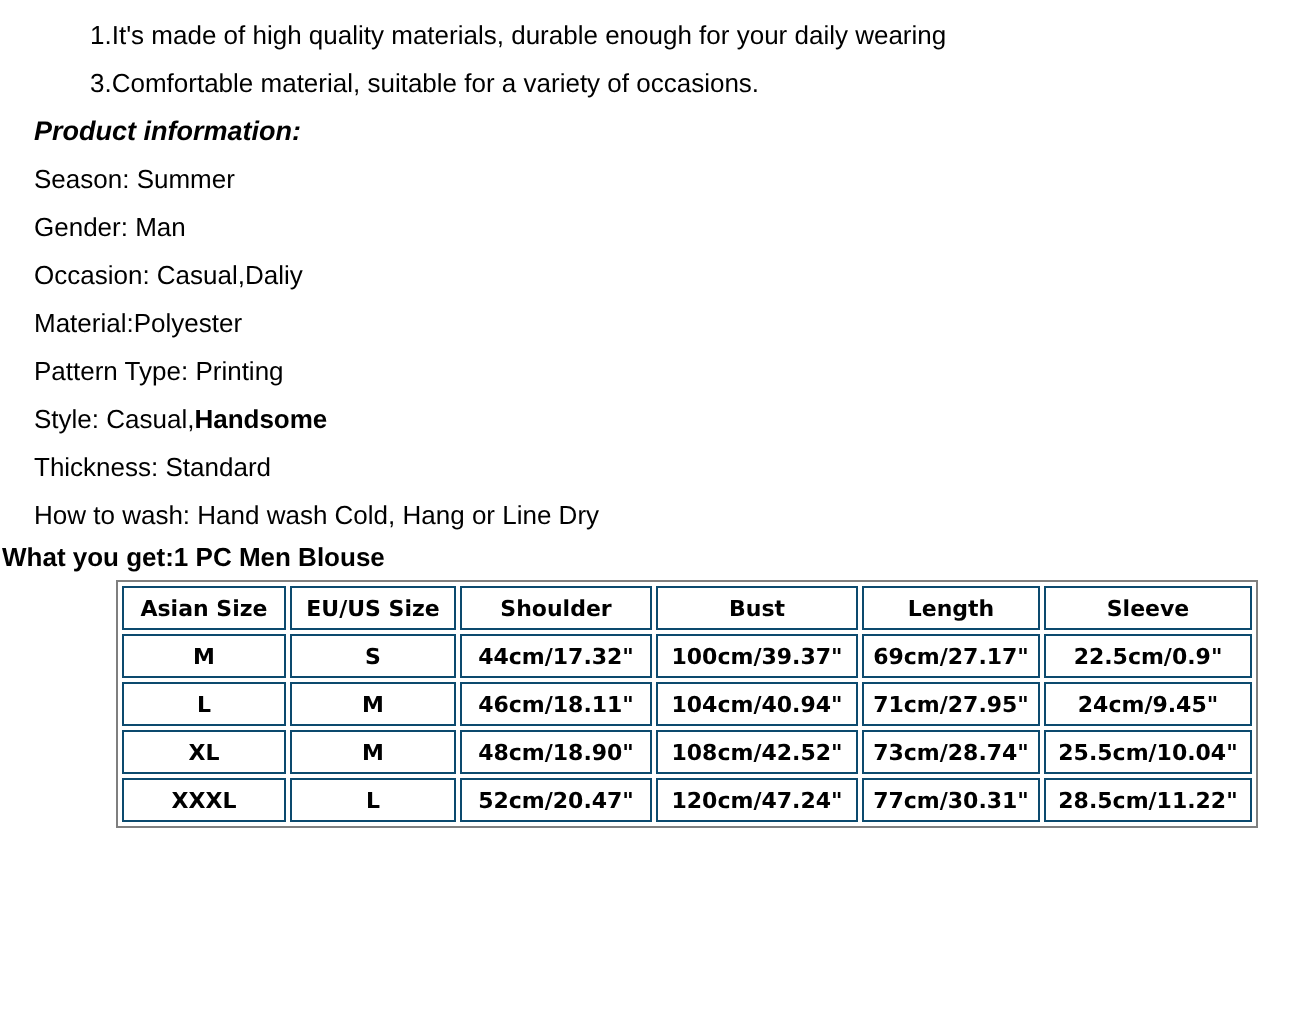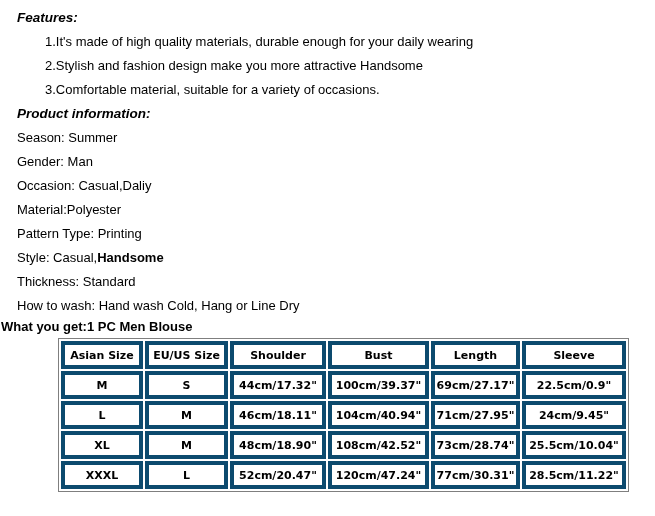--- a/index.html
+++ b/index.html
@@ -31,41 +31,39 @@
   .bold-part { font-weight: bold; }
   table.size-chart {
     margin: 2px 0 0 58px;
     border-collapse: separate;
     border-spacing: 2px;
     border: 1px solid #7f7f7f;
     background: #ffffff;
     table-layout: fixed;
   }
   table.size-chart td {
-    border: 4px solid #0c4a6e;
+    border: 1px solid #0c4a6e;
     text-align: center;
     vertical-align: middle;
     font-family: "DejaVu Sans", sans-serif;
     font-weight: bold;
     font-size: 11px;
     height: 20px;
     padding: 0 1px;
     overflow: hidden;
     white-space: nowrap;
   }
 </style>
 </head>
 <body>
 
 <div class="page">
 
-  <p class="line heading">Features:</p>
 
   <p class="line num">1.It's made of high quality materials, durable enough for your daily wearing</p>
-  <p class="line num">2.Stylish and fashion design make you more attractive Handsome</p>
   <p class="line num">3.Comfortable material, suitable for a variety of occasions.</p>
 
   <p class="line heading">Product information:</p>
 
   <p class="line">Season: Summer</p>
   <p class="line">Gender: Man</p>
   <p class="line">Occasion: Casual,Daliy</p>
   <p class="line">Material:Polyester</p>
   <p class="line">Pattern Type: Printing</p>
   <p class="line">

